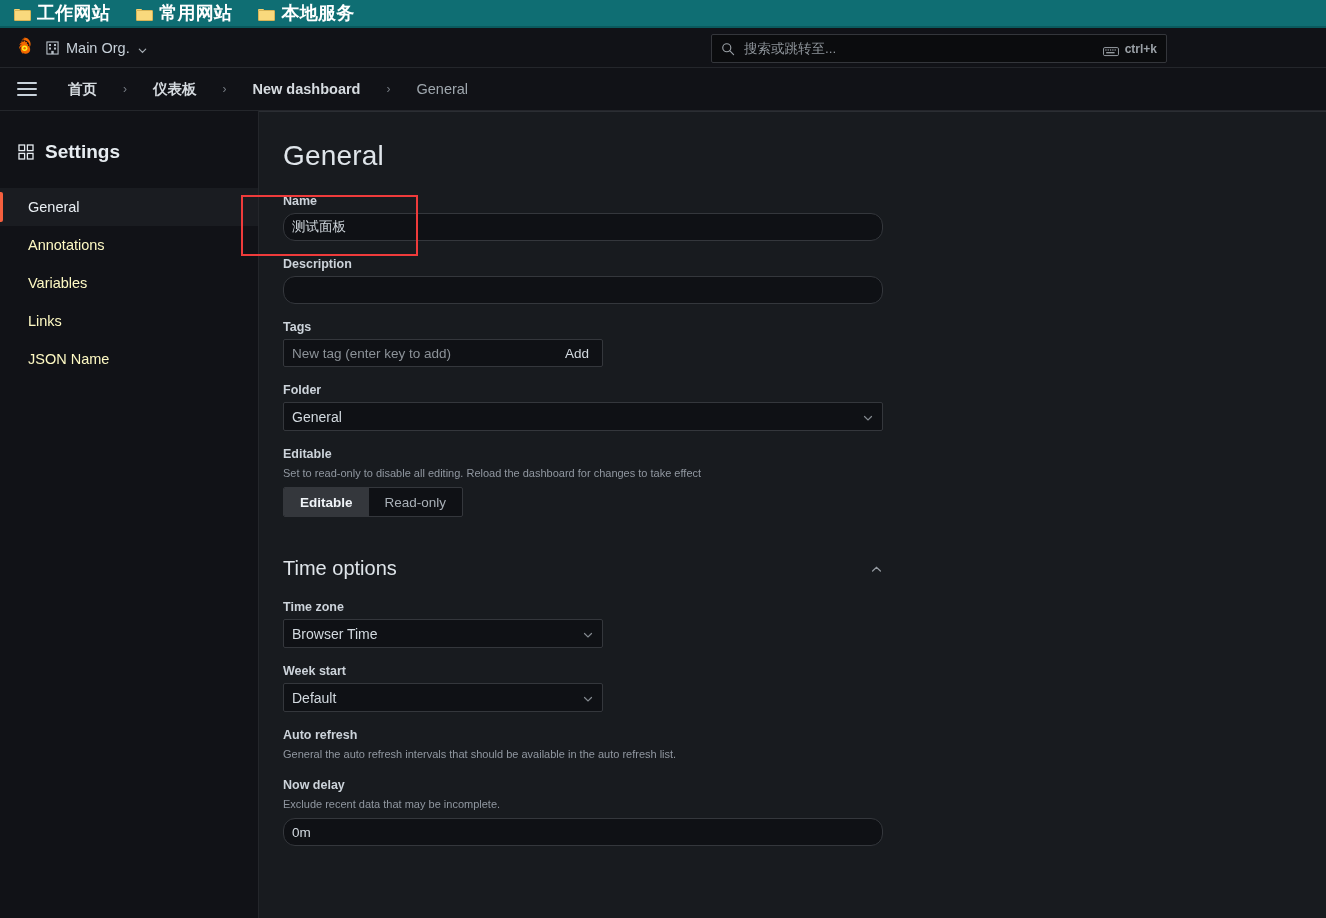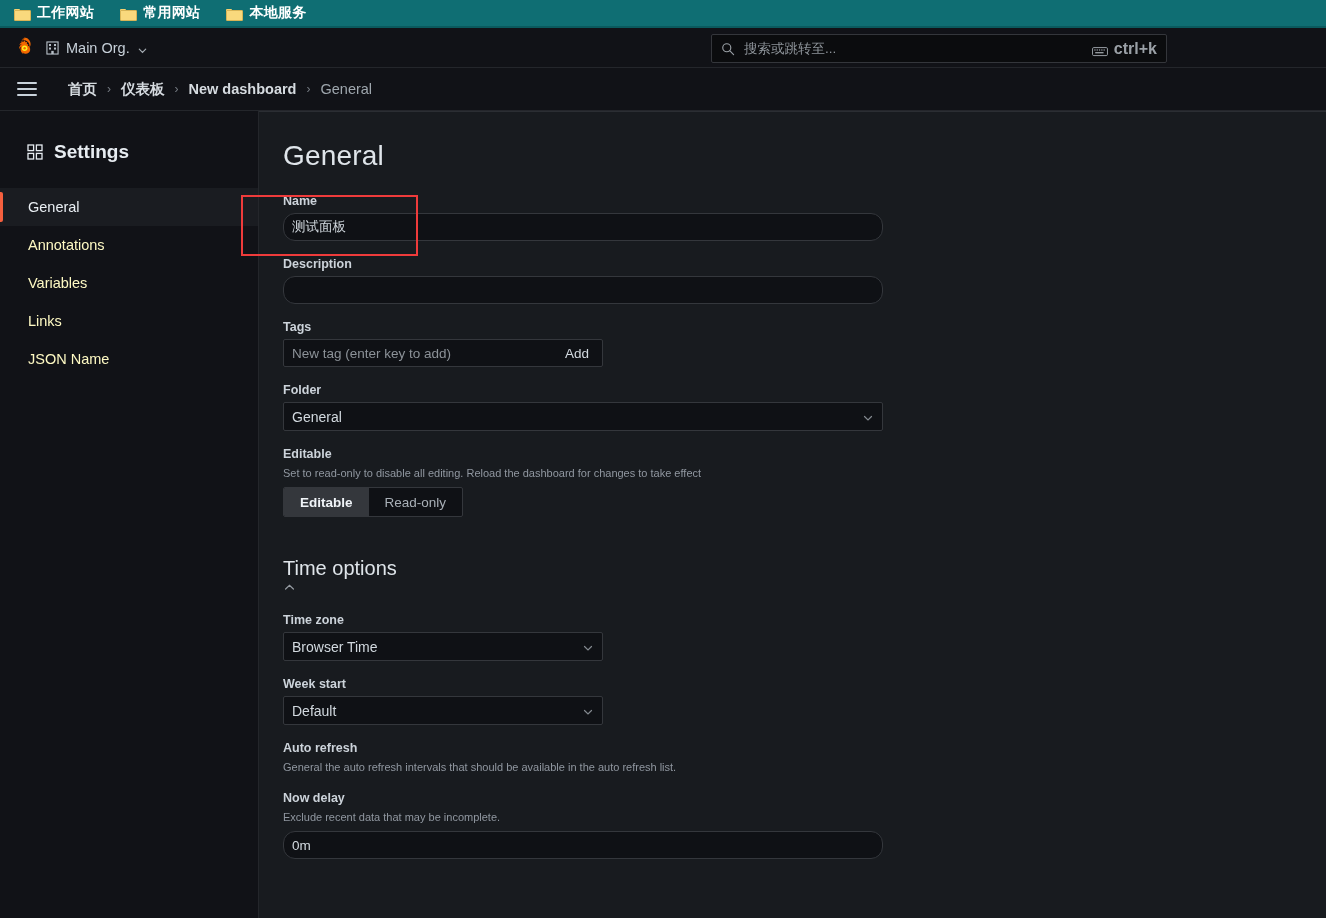--- a/index.html
+++ b/index.html
@@ -14,21 +14,21 @@
   .bookmarkbar {
     height: 28px;
     background: #0f6e73;
     display: flex;
     align-items: center;
     padding-left: 14px;
     gap: 26px;
     border-bottom: 2px solid #0a5a5e;
   }
   .bm-item { display: flex; align-items: center; gap: 8px; cursor: pointer; }
-  .bm-label { font-size: 14px; color: #ffffff; font-weight: 700; letter-spacing: .3px; }
+  .bm-label { font-size: 18px; color: #ffffff; font-weight: 700; letter-spacing: .3px; }
   .folder-ico { width: 15px; height: 12px; position: relative; display: block; }
   .folder-ico::before {
     content: ""; position: absolute; left: 0; top: 1.5px;
     width: 6px; height: 2.5px; background: #f7d271; border-radius: 1px 1px 0 0;
   }
   .folder-ico::after {
     content: ""; position: absolute; left: 0; top: 3px;
     width: 15px; height: 9px; background: #f9d97d; border-radius: 1px;
     border: 1px solid #d8b456;
   }
@@ -56,51 +56,51 @@
     border: 1px solid #34363b;
     border-radius: 2px;
     display: flex; align-items: center;
     padding: 0 9px;
     cursor: text;
   }
   .search-ico { width: 14px; height: 14px; display:block; flex:none; }
   .search-ph { color: #8e949a; font-size: 13.5px; margin-left: 9px; flex: 1; }
   .kbd-wrap { display: flex; align-items: center; gap: 6px; }
   .kbd-ico { width: 16px; height: 11px; display:block; }
-  .kbd-txt { color: #9aa0a6; font-size: 16px; font-weight: 700; }
+  .kbd-txt { color: #9aa0a6; font-size: 12px; font-weight: 700; }
 
   
   .crumbbar {
     height: 43px;
     background: #111217;
     display: flex; align-items: center;
     border-bottom: 1px solid #24262b;
     padding-left: 17px;
   }
   .burger { width: 20px; height: 14px; display: flex; flex-direction: column; justify-content: space-between; cursor: pointer; }
   .burger i { display: block; height: 2px; background: #c9d2db; border-radius: 1px; }
-  .crumbs { display: flex; align-items: center; margin-left: 25px; gap: 1px; }
+  .crumbs { display: flex; align-items: center; margin-left: 25px; gap: 17px; }
   .crumb {
     font-size: 14.5px; color: #d6dbe0; font-weight: 700;
     padding: 2px 6px; cursor: pointer; white-space: nowrap;
   }
   .crumb.last { color: #9fa7ae; font-weight: 400; }
   .crumb-sep { color: #757b82; font-size: 12px; padding: 0 3px; }
 
   
   .shell { display: flex; height: 835px; }
   .sidepane {
     width: 259px; flex: none;
     background: #111217;
     border-right: 1px solid #24262b;
     padding-top: 30px;
   }
   .settings-head {
     display: flex; align-items: center; gap: 11px;
-    padding-left: 27px; margin-bottom: 25px;
+    padding-left: 18px; margin-bottom: 25px;
   }
   .grid-ico { width: 16px; height: 16px; display:block; }
   .settings-title { font-size: 19px; color: #e7ecf1; font-weight: 700; }
 
   .navitem {
     height: 38px; display: flex; align-items: center;
     padding-left: 28px; position: relative;
     font-size: 14.5px; color: #fef9c3; cursor: pointer;
   }
   .navitem.active { background: #1a1c21; color: #e9eef3; }
@@ -162,22 +162,22 @@
     display: inline-flex; border: 1px solid #34373c; border-radius: 2px;
     overflow: hidden; background: #0f1115;
   }
   .radiogrp > div {
     padding: 0 16px; height: 28px; display: flex; align-items: center;
     font-size: 13.5px; color: #a9b0b7; cursor: pointer;
   }
   .radiogrp > div.sel { background: #34373c; color: #f0f4f8; font-weight: 700; }
 
   .sechead {
-    display: flex; width: 600px;
-    margin: 40px 0 20px 0; cursor: pointer; flex-direction: column;
+    display: flex; align-items: center; width: 600px;
+    margin: 40px 0 20px 0; cursor: pointer;
   }
   .sechead .t { font-size: 20px; color: #dfe5ea; flex: 1; }
   .sechead .c { width: 13px; height: 13px; opacity: .8; }
 
   
   .annot {
     position: absolute;
     border: 2px solid #ef3b3b;
     pointer-events: none;
   }

